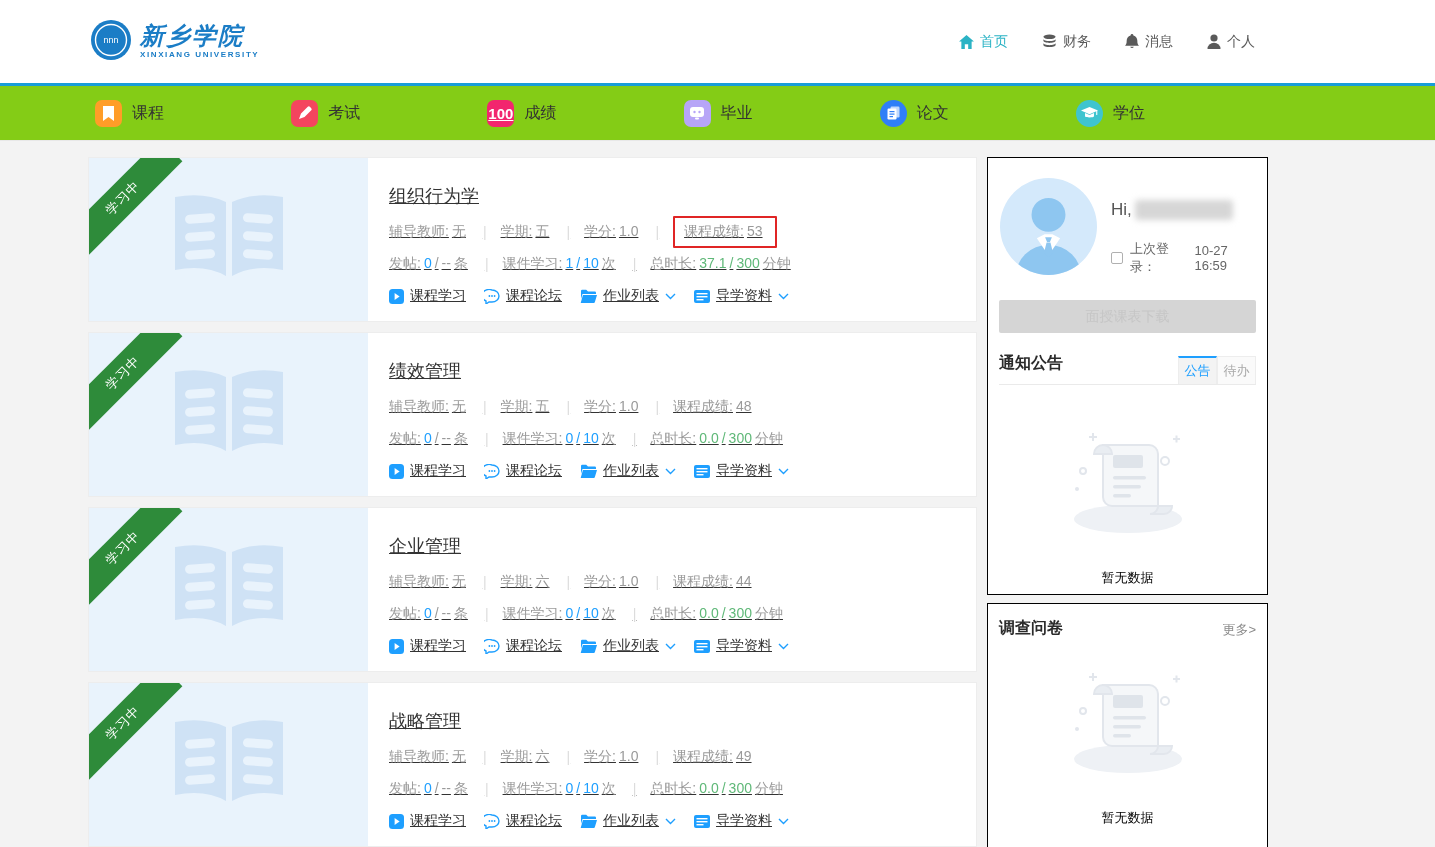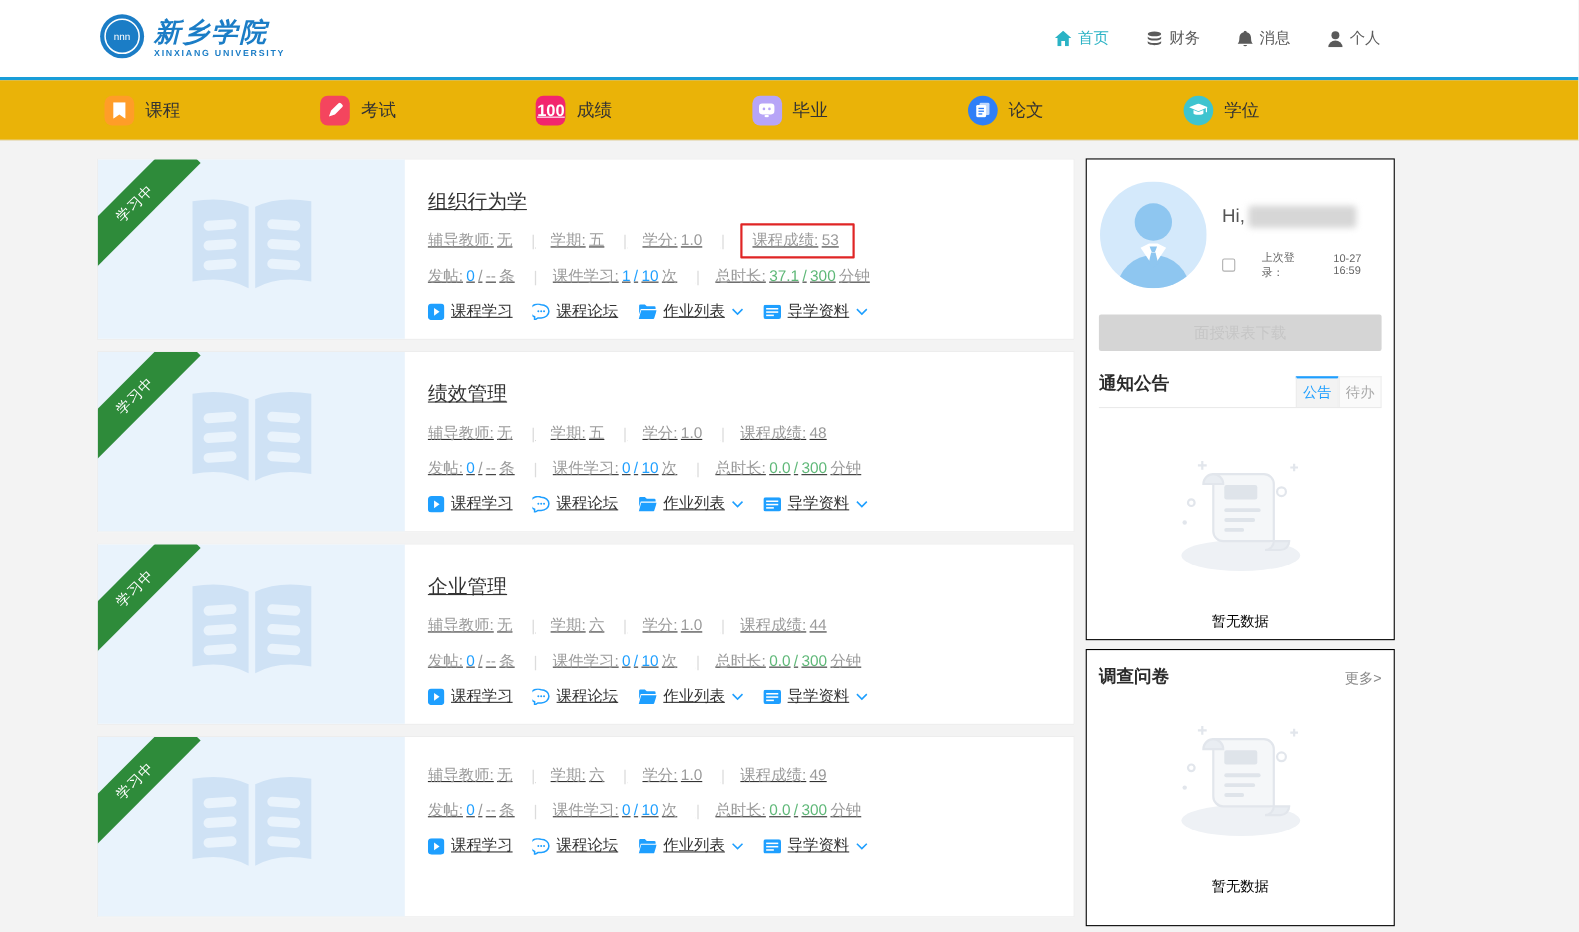--- a/index.html
+++ b/index.html
@@ -3,32 +3,32 @@
 <meta charset="utf-8">
 <style>
   * { box-sizing: border-box; }
   html,body { margin:0; padding:0; }
   body {
     width:1435px; height:847px; overflow:hidden;
     background:#f3f3f3; color:#333;
     font-family:"Liberation Sans","DejaVu Sans",sans-serif;
   }
   
-  .top-header { height:70px; background:#fff; display:flex; align-items:center; justify-content:space-between; padding:0 180px 0 90px; }
+  .top-header { height:83px; background:#fff; display:flex; align-items:center; justify-content:space-between; padding:0 180px 0 90px; }
   .logo { display:flex; align-items:center; gap:8px; cursor:pointer; }
   .logo-text .cn { font-family:"DejaVu Serif","Liberation Serif",serif; font-style:italic; font-weight:bold; font-size:24px; color:#1b7dc6; letter-spacing:2px; line-height:24px; }
   .logo-text .en { font-size:8px; color:#1b7dc6; letter-spacing:1.6px; font-weight:bold; margin-top:2px; }
   .top-nav { display:flex; align-items:center; gap:34px; }
   .top-nav .nav-item { display:flex; align-items:center; gap:6px; font-size:14px; color:#5a5a5a; cursor:pointer; }
   .top-nav .nav-item.active { color:#2bb3c5;justify-content:space-between; }
   .top-nav .nav-item svg { display:block; }
   
   .blue-line { height:3px; background:#189dd8; }
   
-  .module-nav { height:55px; background:#eab308; border-bottom:1px solid #e8e8e8; display:flex; align-items:center; justify-content:space-between; padding:0 290px 0 95px; }
+  .module-nav { height:55px; background:#84cc16; border-bottom:1px solid #e8e8e8; display:flex; align-items:center; justify-content:space-between; padding:0 290px 0 95px; }
   .module-item { display:flex; align-items:center; gap:10px; font-size:16px; color:#333; cursor:pointer; }
   .mod-icon { width:27px; height:27px; border-radius:7px; display:flex; align-items:center; justify-content:center; flex-shrink:0; }
   .mod-icon.round { border-radius:50%; }
   .badge-100 { color:#fff; font-size:15px; font-weight:bold; text-decoration:underline; }
   
   .content { display:flex; padding:16px 167px 0 88px; gap:10px; }
   .course-list { width:889px; }
   .card { display:flex; background:#fff; border:1px solid #ededed; height:165px; margin-bottom:10px; }
   .thumb { width:279px; height:100%; background:#e9f3fc; position:relative; overflow:hidden; display:flex; align-items:center; justify-content:center; cursor:pointer; flex-shrink:0; }
   .ribbon { position:absolute; top:24px; left:-34px; width:136px; transform:rotate(-45deg); background:#2e8b3a; color:#fff; text-align:center; font-size:13px; padding:7px 0; letter-spacing:1px; }
@@ -46,21 +46,21 @@
   .action svg { display:block; }
   
   aside { width:281px; }
   .panel { background:#fff; border:1px solid #000000; padding:12px 11px; }
   .panel-profile { height:438px; margin-bottom:8px; }
   .panel-survey { height:252px; }
   .profile-row { display:flex; gap:14px; padding:8px 0 0 1px; }
   .avatar { width:97px; height:97px; flex-shrink:0; cursor:pointer; }
   .greet { font-size:17px; color:#555; display:flex; align-items:center; margin-top:22px; }
   .name-blur { width:98px; height:20px; background:#d6d6d6; border-radius:3px; filter:blur(3px); margin-left:3px; display:inline-block; }
-  .last-login { font-size:10px; color:#666; margin-top:20px; display:flex; align-items:center; gap:24px; }
+  .last-login { font-size:13px; color:#666; margin-top:20px; display:flex; align-items:center; gap:7px; }
   .cbox { width:12px; height:12px; border:1px solid #b0b0b0; border-radius:2px; flex-shrink:0; }
   .dl-btn { display:block; width:100%; height:33px; background:#d5d5d5; color:#c6c6c6; border:none; font-size:14px; margin-top:24px; border-radius:2px; cursor:pointer; font-family:inherit; }
   .panel-head { display:flex; justify-content:space-between; align-items:flex-end; margin-top:20px; }
   .panel-head.bordered { border-bottom:1px solid #eaeaea; }
   .panel-head h4 { margin:0; font-size:16px; font-weight:bold; color:#2b2b2b; padding-bottom:10px; }
   .tabs { display:flex; }
   .tab { min-width:39px; height:28px; line-height:27px; text-align:center; font-size:13px; color:#a9a9a9; background:#fafafa; border:1px solid #ededed; border-bottom:none; cursor:pointer; padding:0 5px; }
   .tab.active { color:#1E9FFF; border-top:2px solid #1E9FFF; background:#f3f3f3; line-height:25px; }
   .more { font-size:13px; color:#8a8a8a; padding-bottom:10px; cursor:pointer; }
   .empty { display:flex; flex-direction:column; align-items:center; margin-top:42px; }
@@ -474,20 +474,21 @@
               <rect x="22" y="42" width="30" height="9" rx="4.5" transform="rotate(-4 37 46)"></rect>
               <rect x="22" y="60" width="30" height="9" rx="4.5" transform="rotate(-4 37 64)"></rect>
               <rect x="80" y="24" width="30" height="9" rx="4.5" transform="rotate(4 95 28)"></rect>
               <rect x="80" y="42" width="30" height="9" rx="4.5" transform="rotate(4 95 46)"></rect>
               <rect x="80" y="60" width="30" height="9" rx="4.5" transform="rotate(4 95 64)"></rect>
             </g>
           </svg>
         </span>
       </div>
       <div class="info">
+        <h3 class="course-title">战略管理</h3>
         <div class="meta">
           <span class="pair"><span>辅导教师:</span><span>无</span></span>
           <i class="sep">|</i>
           <span class="pair"><span>学期:</span><span>六</span></span>
           <i class="sep">|</i>
           <span class="pair"><span>学分:</span><span>1.0</span></span>
           <i class="sep">|</i>
           <span class="pair"><span>课程成绩:</span><span>49</span></span>
         </div>
         <div class="stats">

